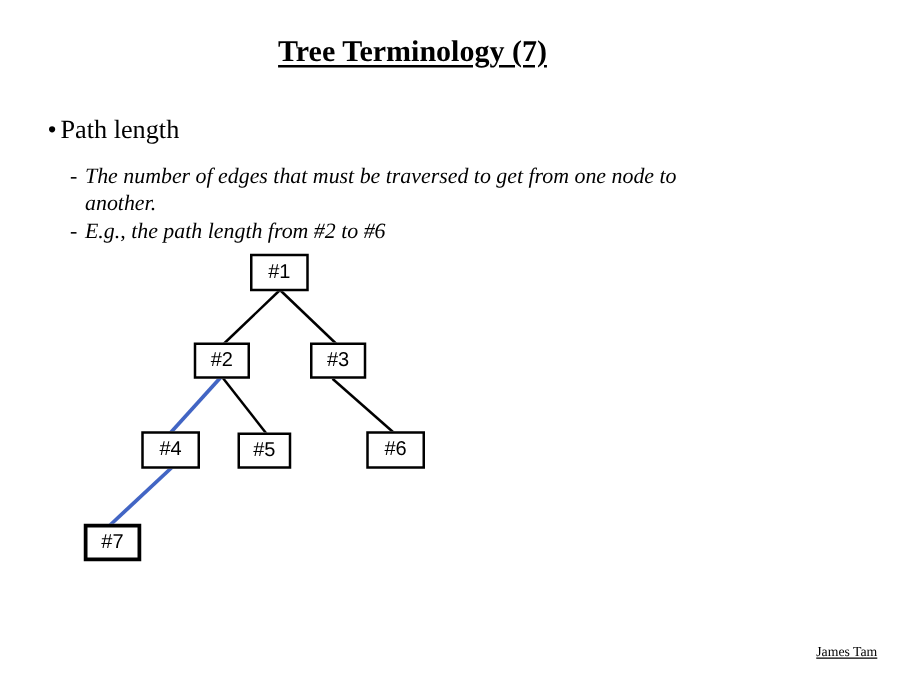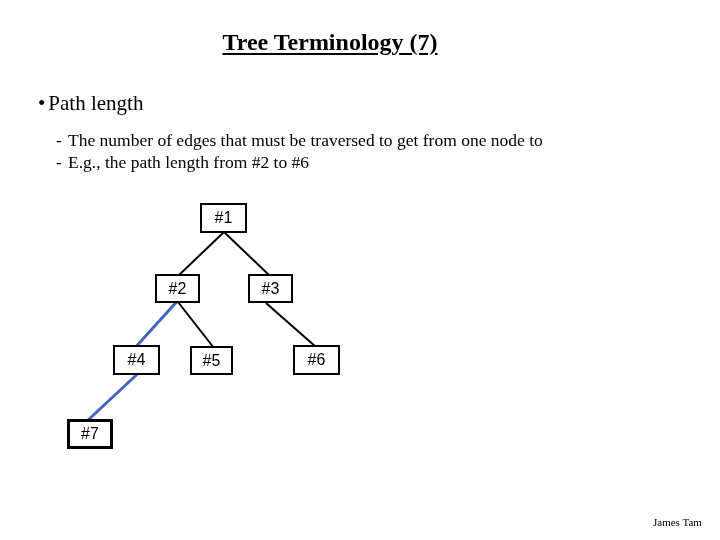--- a/index.html
+++ b/index.html
@@ -49,21 +49,21 @@
     font-family: "Liberation Serif", serif;
   }
   .subbullet {
     display: flex;
     align-items: flex-start;
   }
   .subbullet .marker {
     flex: 0 0 12px;
     width: 12px;
   }
-  .subbullet .lines { flex: 1; }
+  .subbullet .lines { flex: 1; font-style: italic; }
   .subbullet .line { display: block; }
   .tree-edges {
     position: absolute;
     left: 0;
     top: 0;
     z-index: 1;
   }
   .node {
     position: absolute;
     z-index: 2;
@@ -77,39 +77,41 @@
     font-size: 16px;
     color: #000000;
   }
   .node.thick { border-width: 3px; }
   .footer {
     position: absolute;
     left: 653px;
     top: 516px;
     font-size: 11px;
     font-family: "Liberation Serif", serif;
+    text-decoration: underline;
     white-space: nowrap;
   }
 </style>
 </head>
 <body>
 
 <div class="slide">
 
   <div class="title">Tree Terminology (7)</div>
 
   <div class="bullet-line">
     <span class="marker">•</span><span>Path length</span>
   </div>
 
   <div class="subbullets">
     <div class="subbullet">
       <span class="marker">-</span>
       <span class="lines">
         <span class="line">The number of edges that must be traversed to get from one node to</span>
+        <span class="line">another.</span>
       </span>
     </div>
     <div class="subbullet">
       <span class="marker">-</span>
       <span class="lines">
         <span class="line">E.g., the path length from #2 to #6</span>
       </span>
     </div>
   </div>
 

